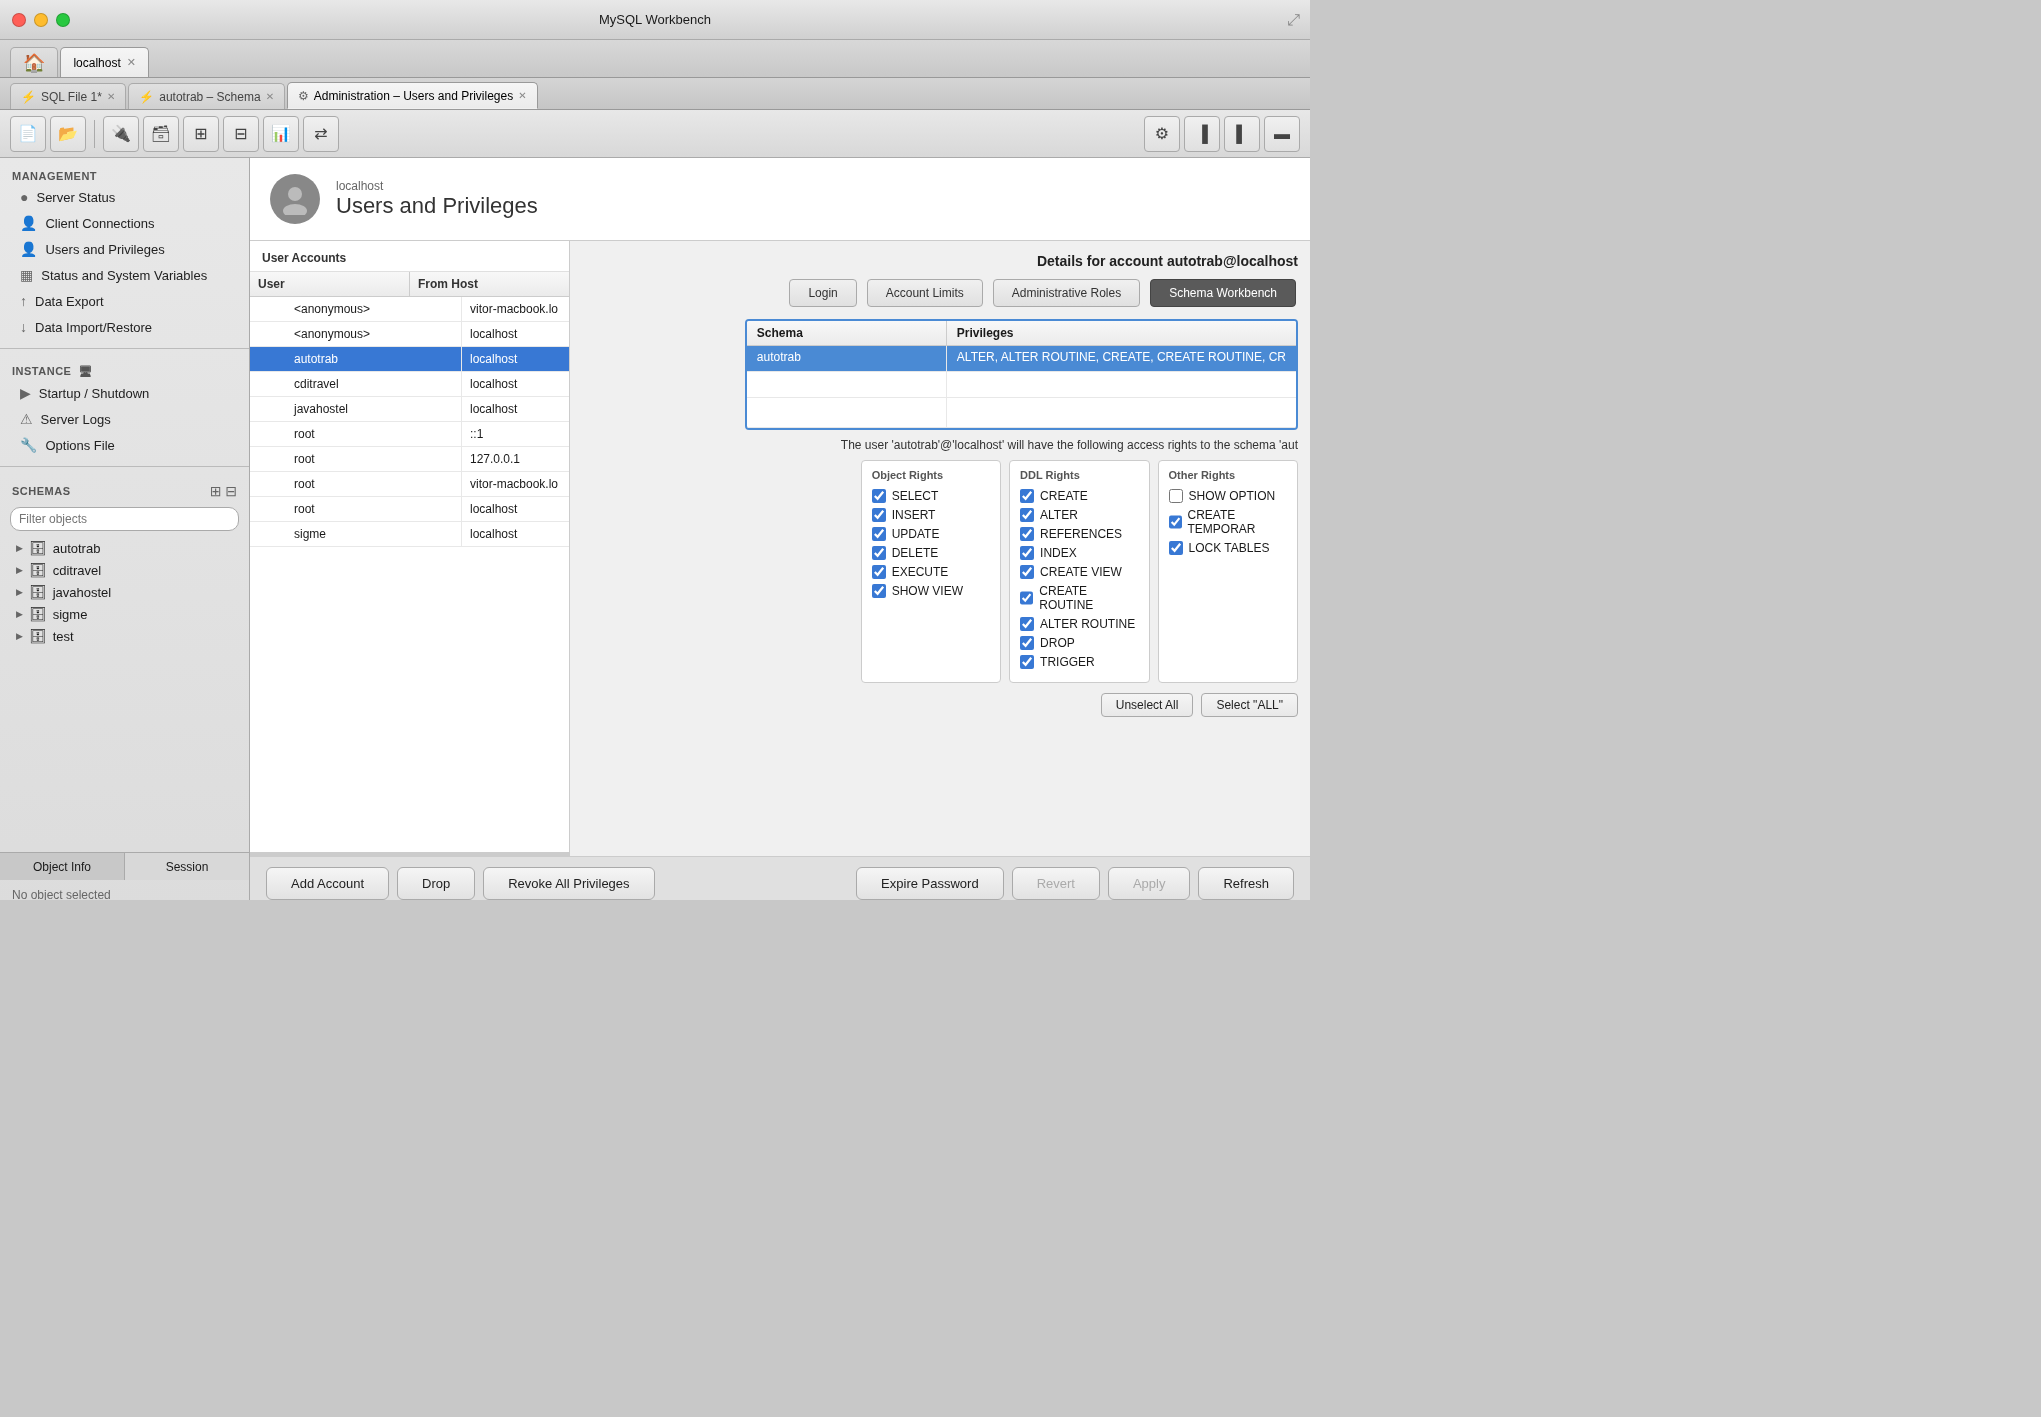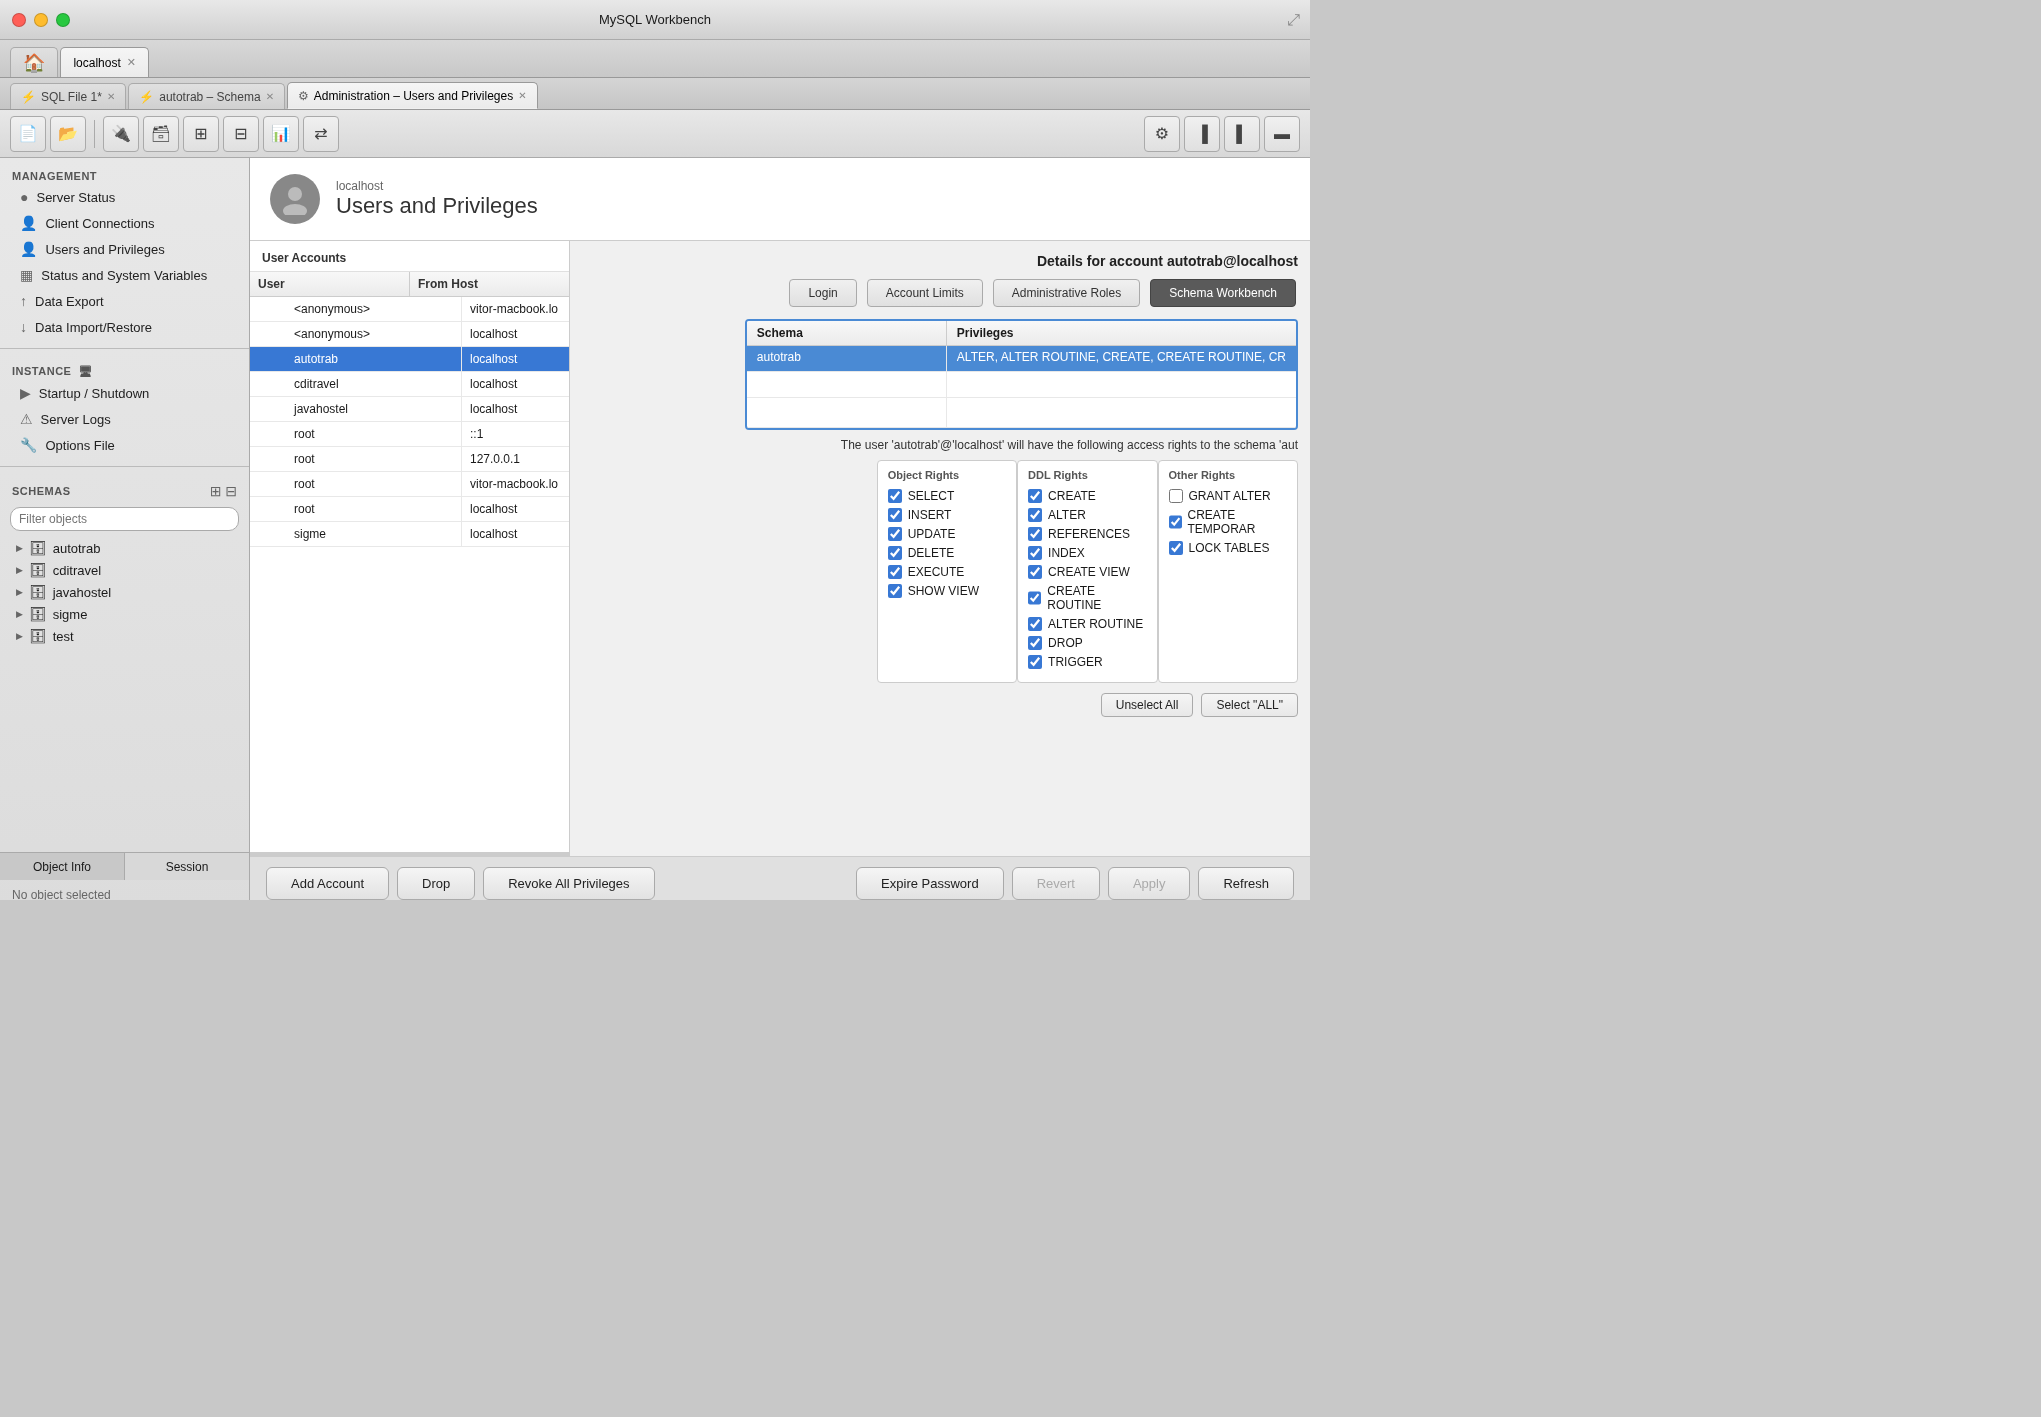--- a/index.html
+++ b/index.html
@@ -90,21 +90,21 @@
     .schema-row div { padding: 4px 10px; font-size: 12px; }
     .schema-row div:first-child { width: 200px; border-right: 1px solid #e8e8e8; }
 
     
     .schema-info { font-size: 11px; color: #444; margin-bottom: 8px; line-height: 1.6; }
     .schema-buttons { display: flex; gap: 8px; margin-bottom: 10px; }
     .btn-small { padding: 4px 14px; border: 1px solid #aaa; border-radius: 4px; background: linear-gradient(to bottom, #f5f5f5, #e8e8e8); font-size: 12px; cursor: pointer; color: #222; }
 
     
     .access-title { font-size: 12px; color: #333; margin-bottom: 8px; }
-    .rights-container { display: flex; margin-bottom: 10px; }
+    .rights-container { display: flex; gap: 8px; margin-bottom: 10px; }
     .rights-group { flex: 1; border: 1px solid #ccc; border-radius: 4px; background: white; padding: 8px 10px; }
     .rights-group-title { font-size: 11px; font-weight: bold; color: #555; margin-bottom: 8px; }
     .rights-item { display: flex; align-items: center; gap: 6px; margin-bottom: 5px; font-size: 12px; }
     .rights-item input[type="checkbox"] { width: 14px; height: 14px; accent-color: #3878d4; }
 
     
     .bottom-buttons { border-top: 1px solid #ccc; background: #e0e0e0; padding: 10px 16px; display: flex; align-items: center; gap: 8px; flex-shrink: 0; }
     .btn-bottom { padding: 8px 24px; border: 1px solid #aaa; border-radius: 6px; background: linear-gradient(to bottom, #f5f5f5, #e2e2e2); font-size: 13px; cursor: pointer; color: #222; }
     .btn-bottom.disabled { color: #aaa; cursor: default; }
     .btn-spacer { flex: 1; }
@@ -450,21 +450,21 @@
             <div class="rights-item">
               <input type="checkbox" checked="" style="">
               <span>TRIGGER</span>
             </div>
           </div>
 
           <div class="rights-group">
             <div class="rights-group-title">Other Rights</div>
             <div class="rights-item">
               <input type="checkbox" style="">
-              <span>GRANT ALTER</span>
+              <span>SHOW OPTION</span>
             </div>
             <div class="rights-item">
               <input type="checkbox" checked="" style="">
               <span>CREATE TEMPORAR</span>
             </div>
             <div class="rights-item">
               <input type="checkbox" checked="" style="">
               <span>LOCK TABLES</span>
             </div>
           </div>

